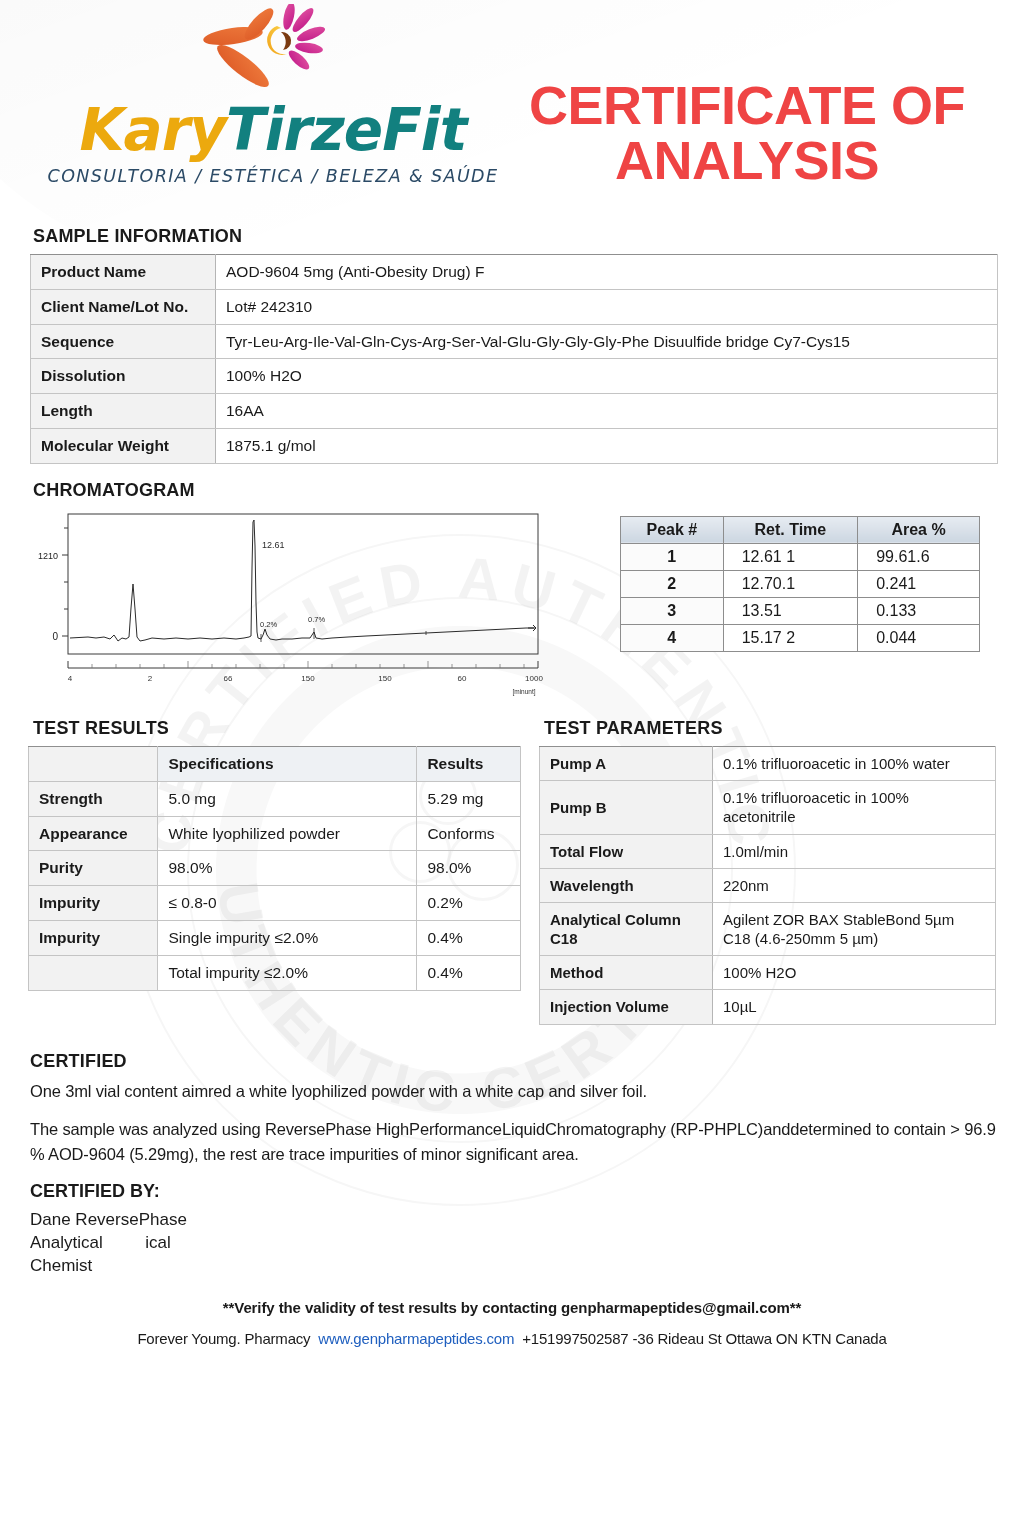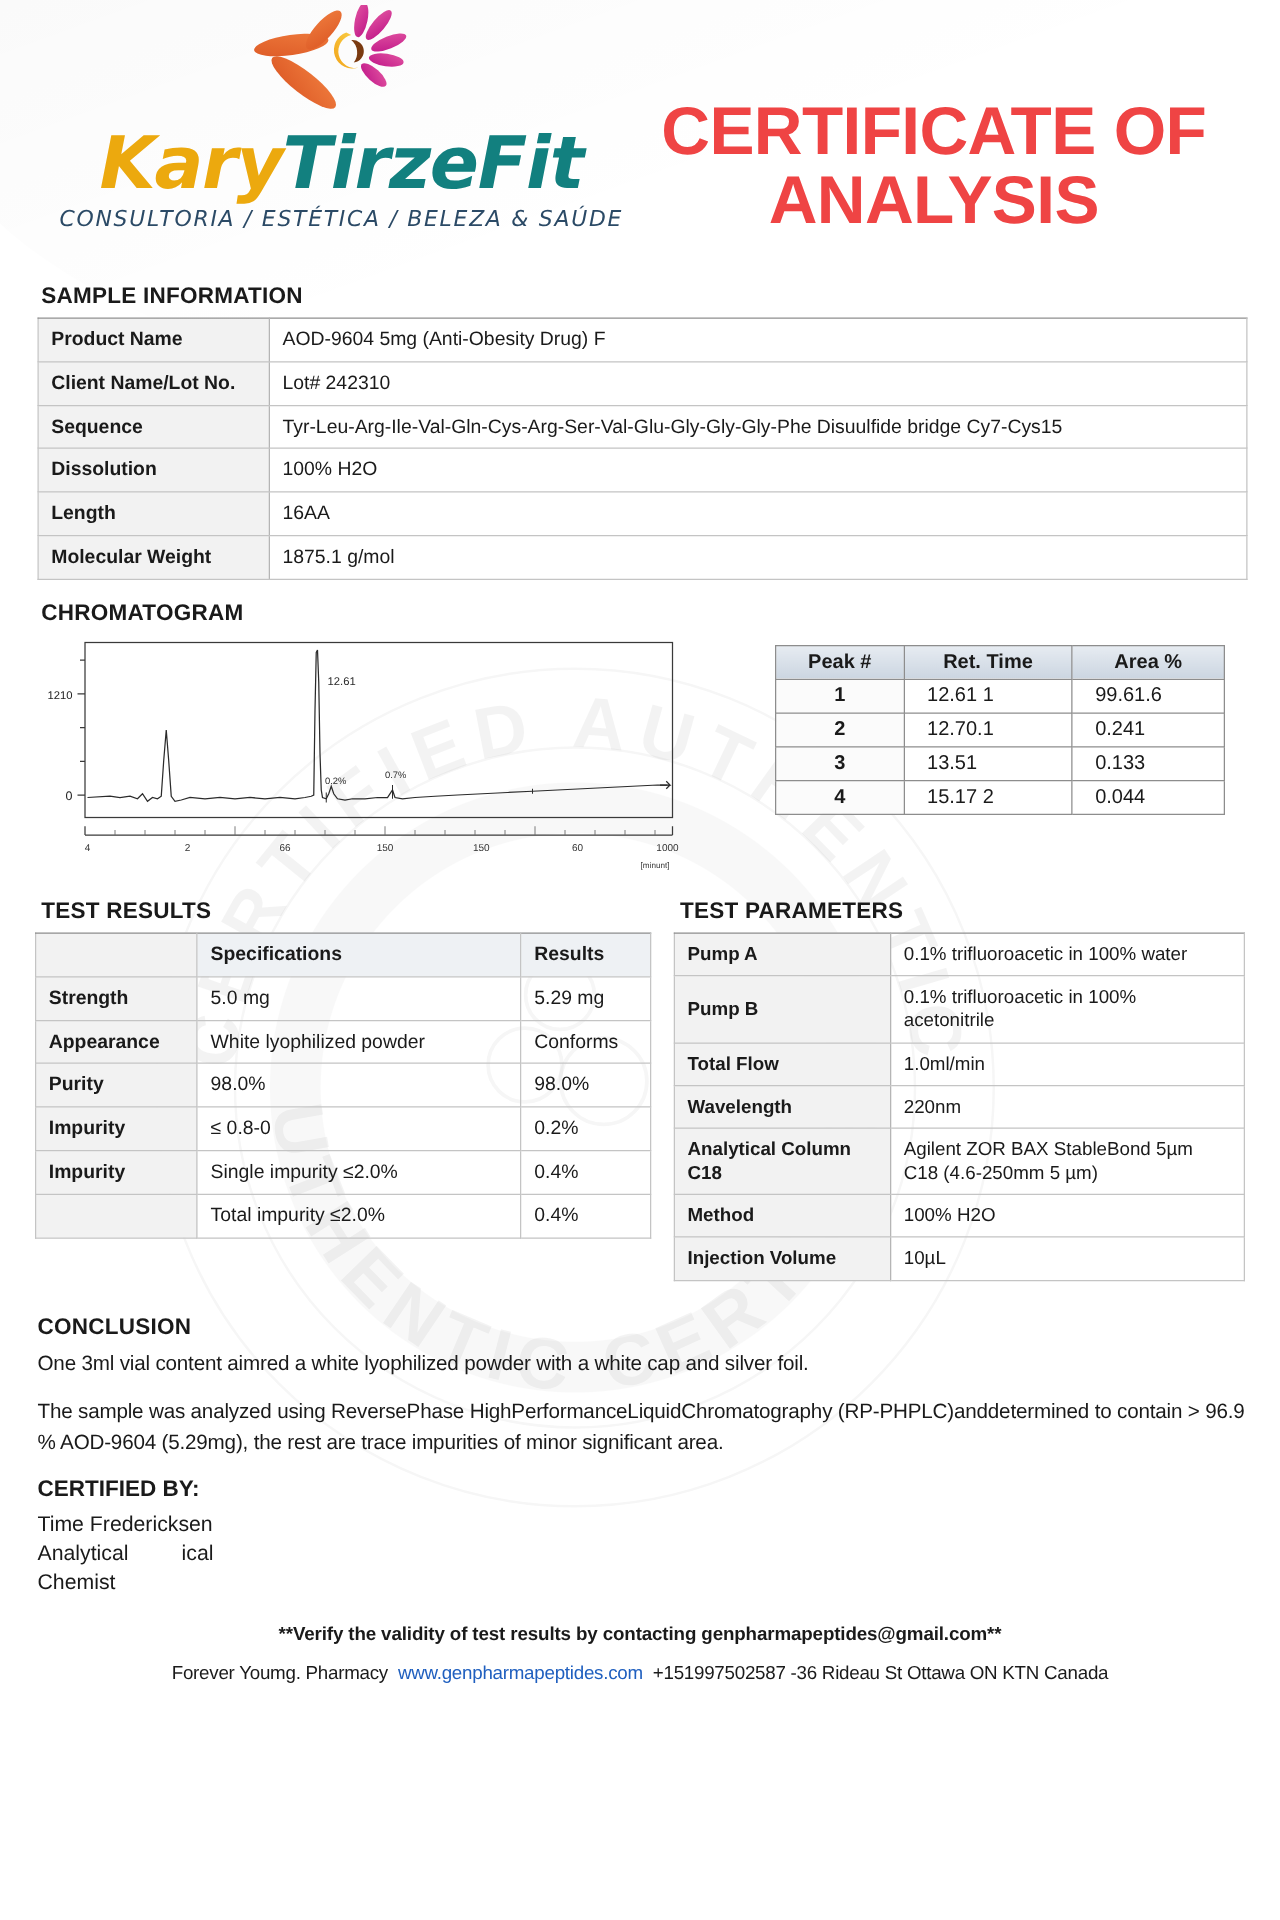--- a/index.html
+++ b/index.html
@@ -506,28 +506,28 @@
             <td class="lbl">Injection Volume</td>
             <td>10µL</td>
           </tr>
         </tbody>
       </table>
     </div>
   </div>
 
   
   <div id="conclusion">
-    <div class="sec-h" style="margin-left:2px;">CONCLUSION</div>
+    <div class="sec-h" style="margin-left:2px;">CERTIFIED</div>
     <p>One 3ml vial content aimred a white lyophilized powder with a white cap and silver foil.</p>
     <p>The sample was analyzed using ReversePhase HighPerformanceLiquidChromatography (RP-PHPLC)anddetermined to contain &gt; 96.9 % AOD-9604 (5.29mg), the rest are trace impurities of minor significant area.</p>
   </div>
 
   
   <div id="cert-h">CERTIFIED BY:</div>
-  <div id="sig-name">Time Fredericksen
+  <div id="sig-name">Dane ReversePhase
 Analytical         ical
 Chemist</div>
 
   
   <div id="footer">
     <div id="foot-verify">**Verify the validity of test results by contacting genpharmapeptides@gmail.com**</div>
     <div id="foot-addr">
       <span>Forever Youmg. Pharmacy</span>&nbsp;&nbsp;<span class="url">www.genpharmapeptides.com</span>&nbsp;&nbsp;<span>+151997502587 -36 Rideau St Ottawa ON KTN Canada</span>
     </div>
   </div>

